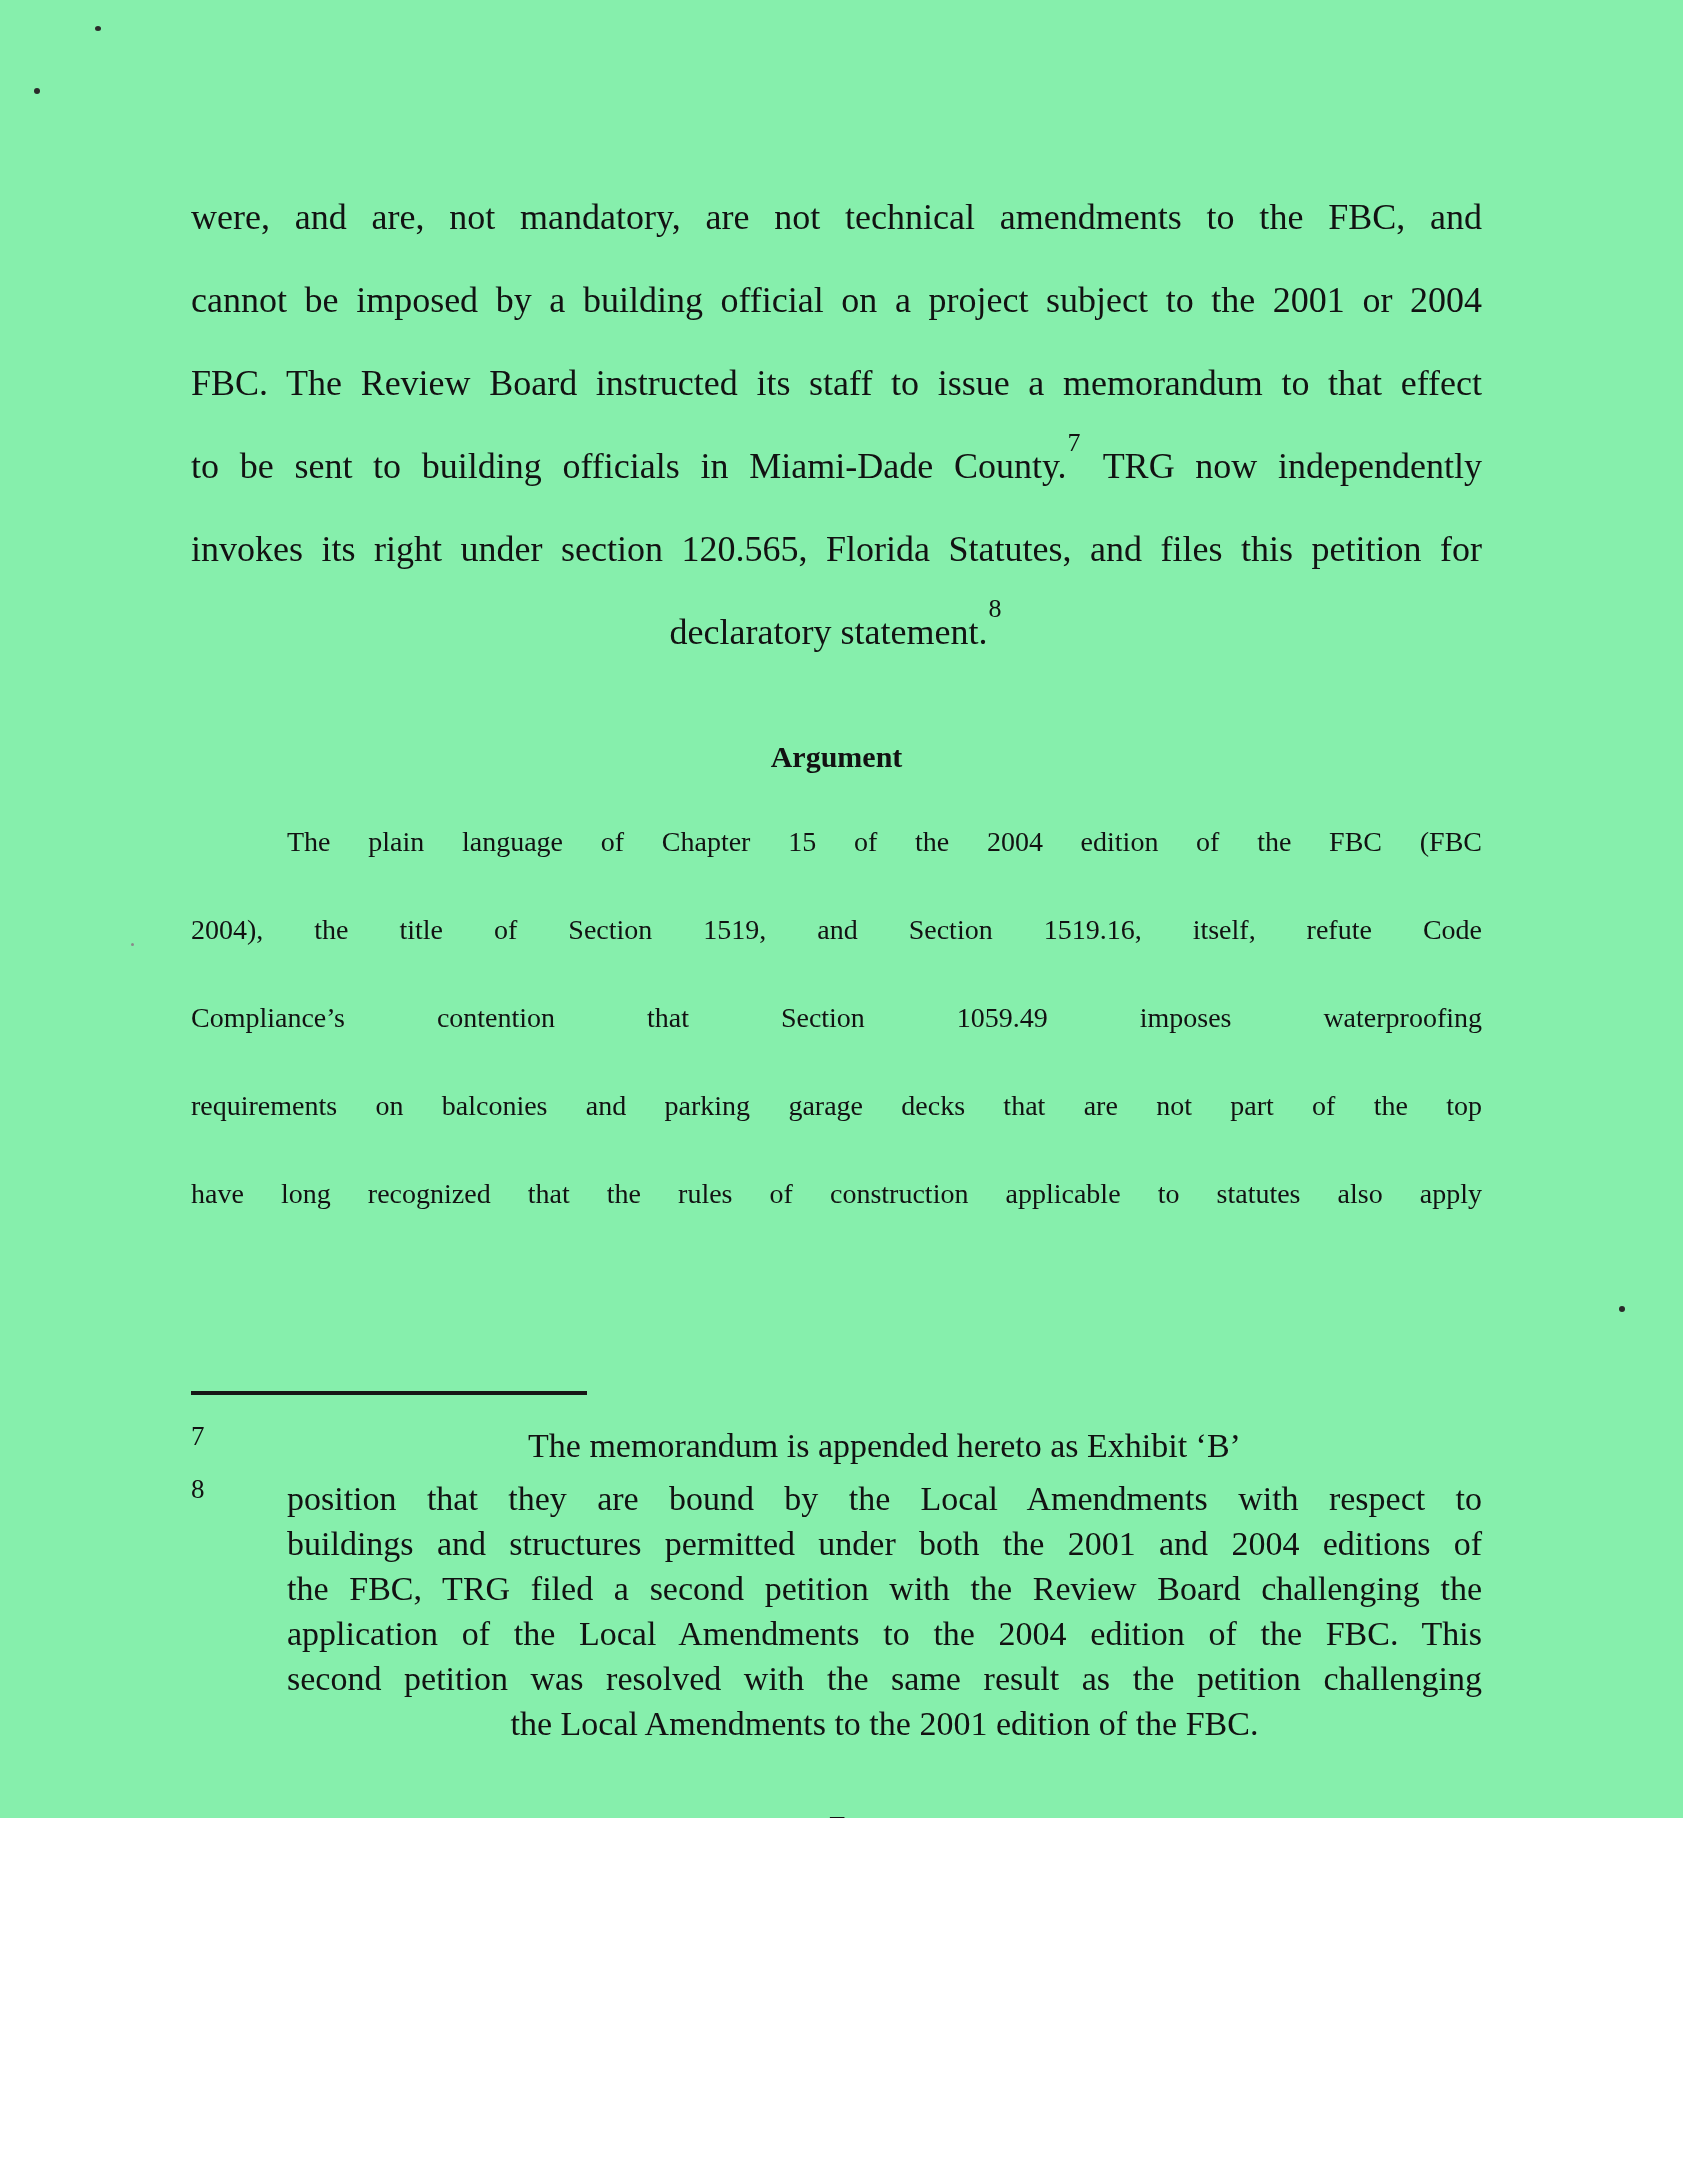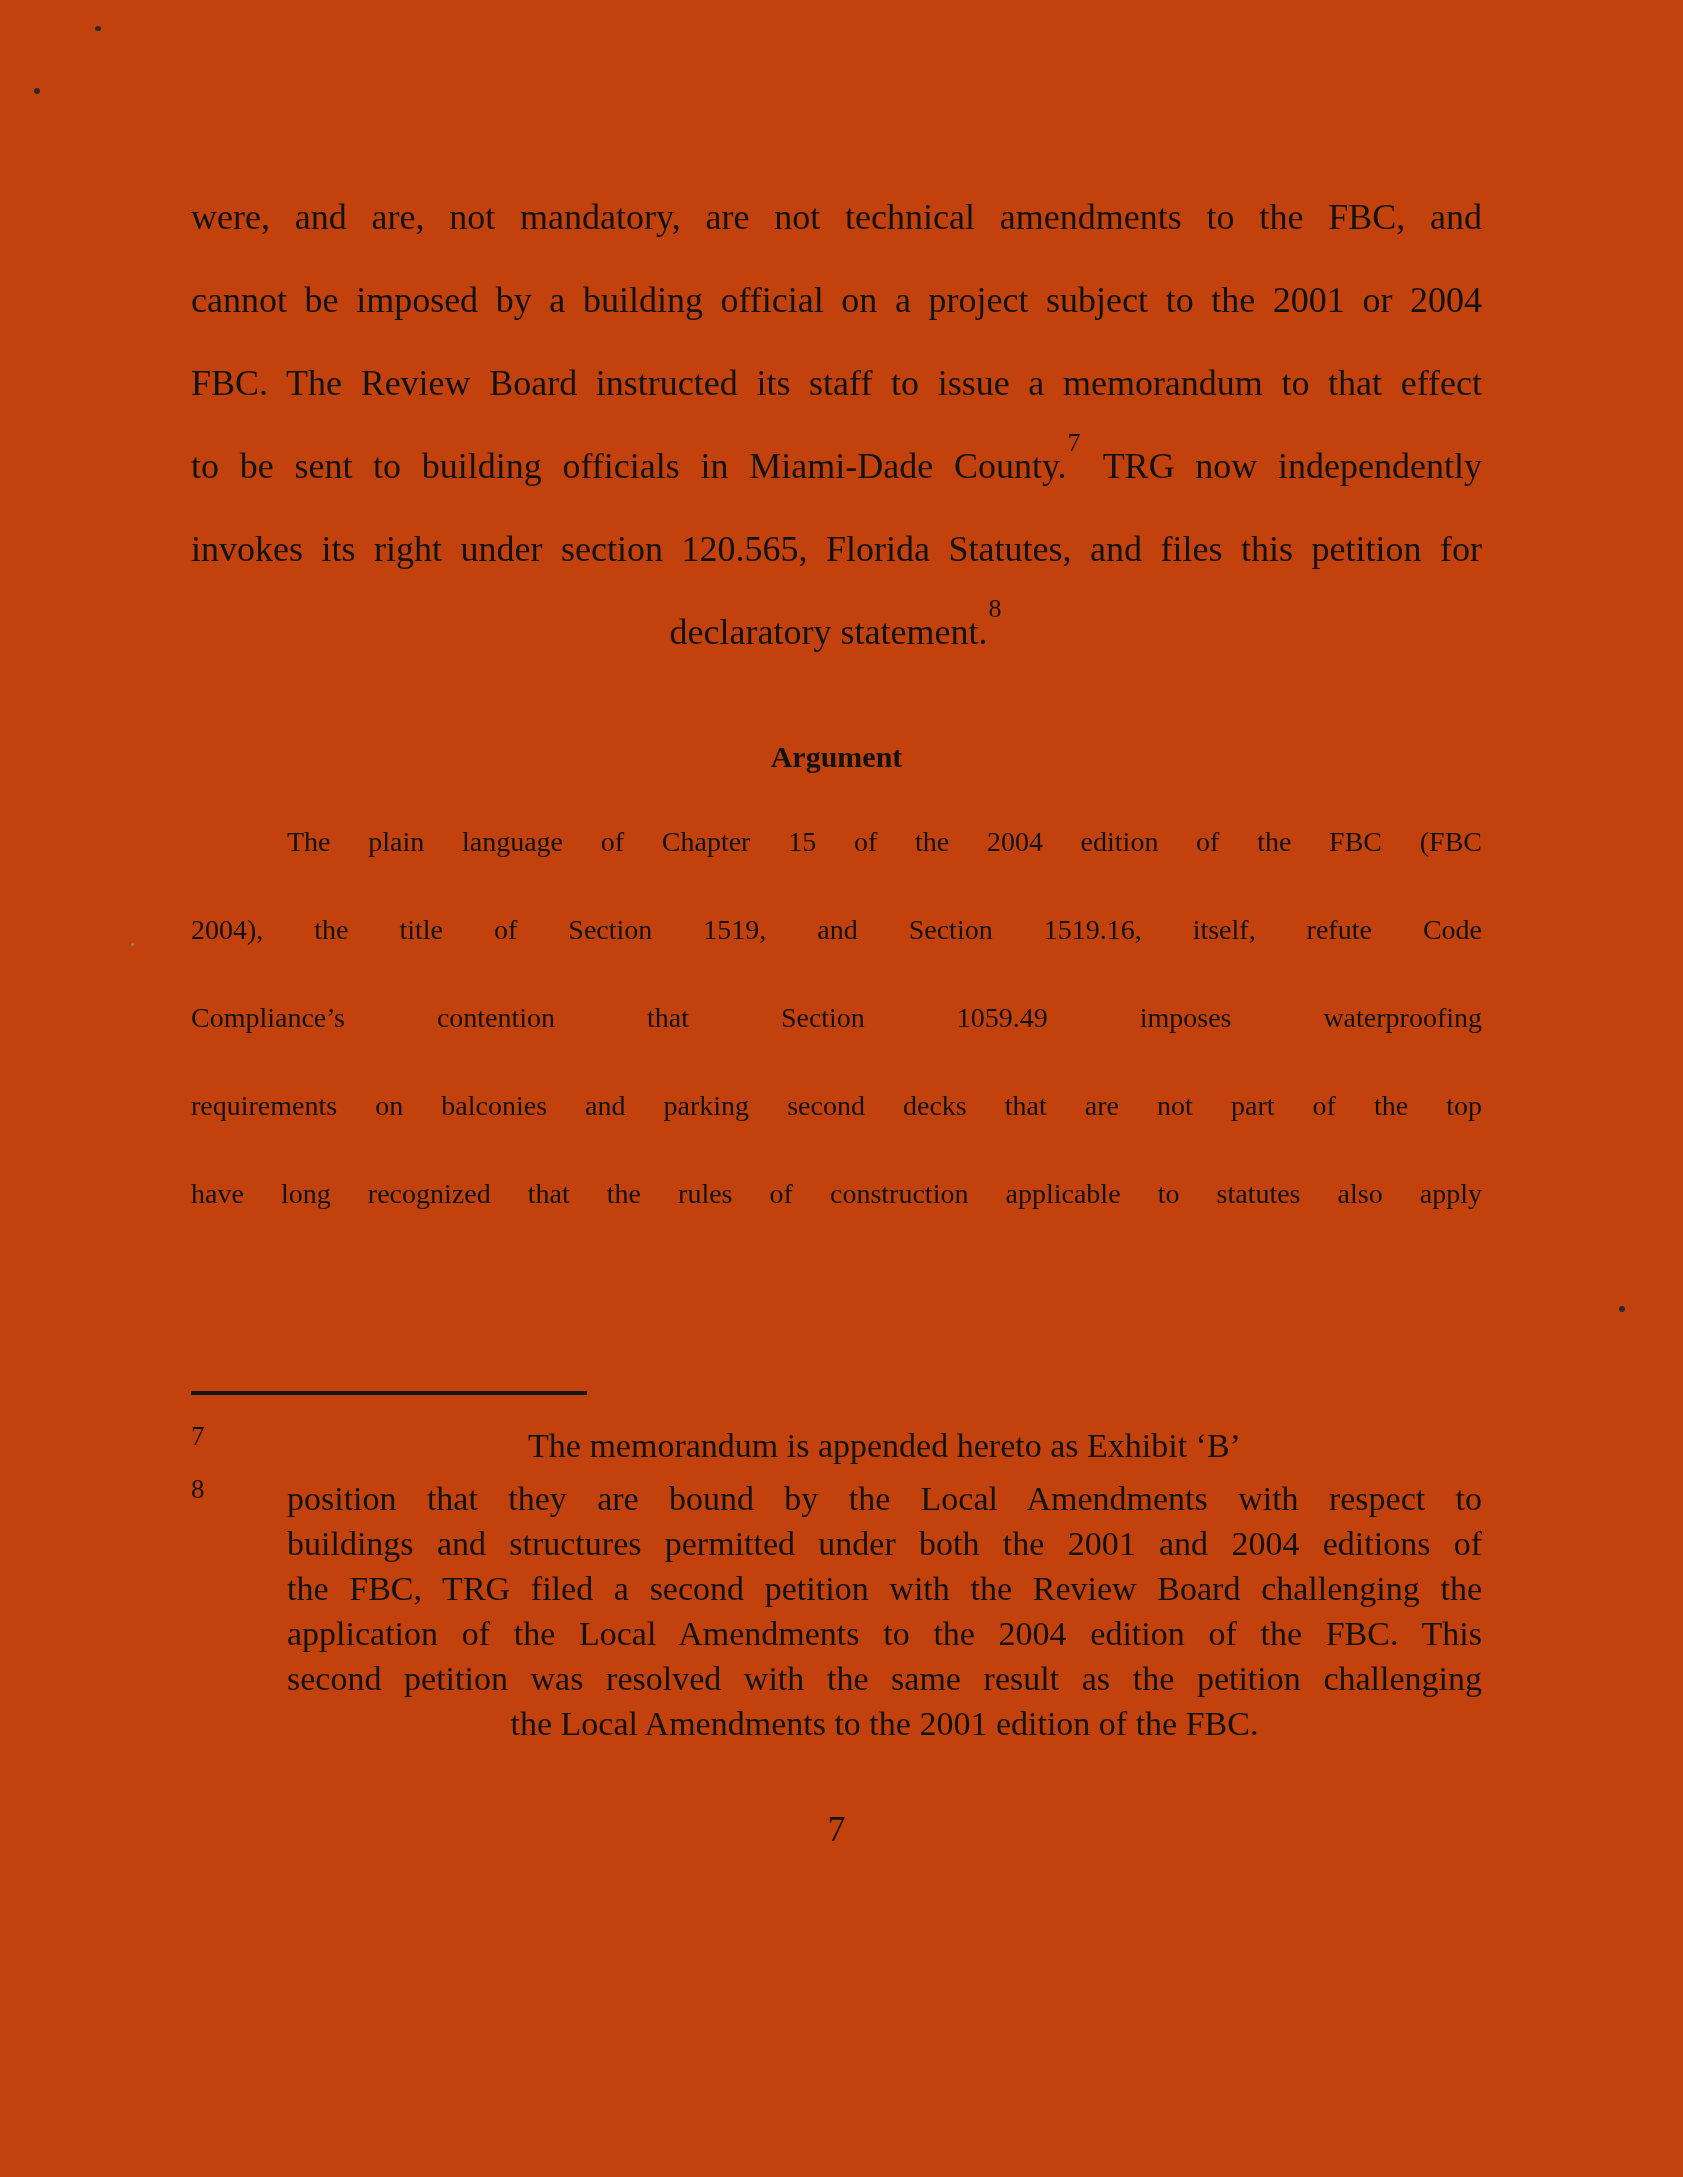--- a/index.html
+++ b/index.html
@@ -1,20 +1,20 @@
 <!DOCTYPE html>
 <html><head>
 <meta charset="utf-8">
 <style>
   html, body { margin: 0; padding: 0; background: #ffffff; }
   .page {
     position: relative;
     width: 1683px;
-    height: 2177px;
-    background: #c2410c;
+    height: 1818px;
+    background: #86efac;
     font-family: "Liberation Serif", "DejaVu Serif", serif;
     color: #121212;
     overflow: hidden;
   }
   .column {
     position: absolute;
     left: 191px;
     top: 0;
     width: 1291px;
   }
@@ -89,21 +89,21 @@
       <div class="jline">invokes its right under section 120.565, Florida Statutes, and files this petition for</div>
       <div class="lline"><span>declaratory statement.</span><sup class="fnref">8</sup></div>
     </div>
 
     <div class="heading">Argument</div>
 
     <div class="para2">
       <div class="jline indent">The plain language of Chapter 15 of the 2004 edition of the FBC (FBC</div>
       <div class="jline">2004), the title of Section 1519, and Section 1519.16, itself, refute Code</div>
       <div class="jline">Compliance’s contention that Section 1059.49 imposes waterproofing</div>
-      <div class="jline">requirements on balconies and parking second decks that are not part of the top</div>
+      <div class="jline">requirements on balconies and parking garage decks that are not part of the top</div>
       <div class="jline">have long recognized that the rules of construction applicable to statutes also apply</div>
     </div>
 
     <div class="fnrule"></div>
 
     <div class="footnote fn7">
       <span class="fnmarker">7</span>
       <div class="lline">The memorandum is appended hereto as Exhibit ‘B’</div>
     </div>
 

